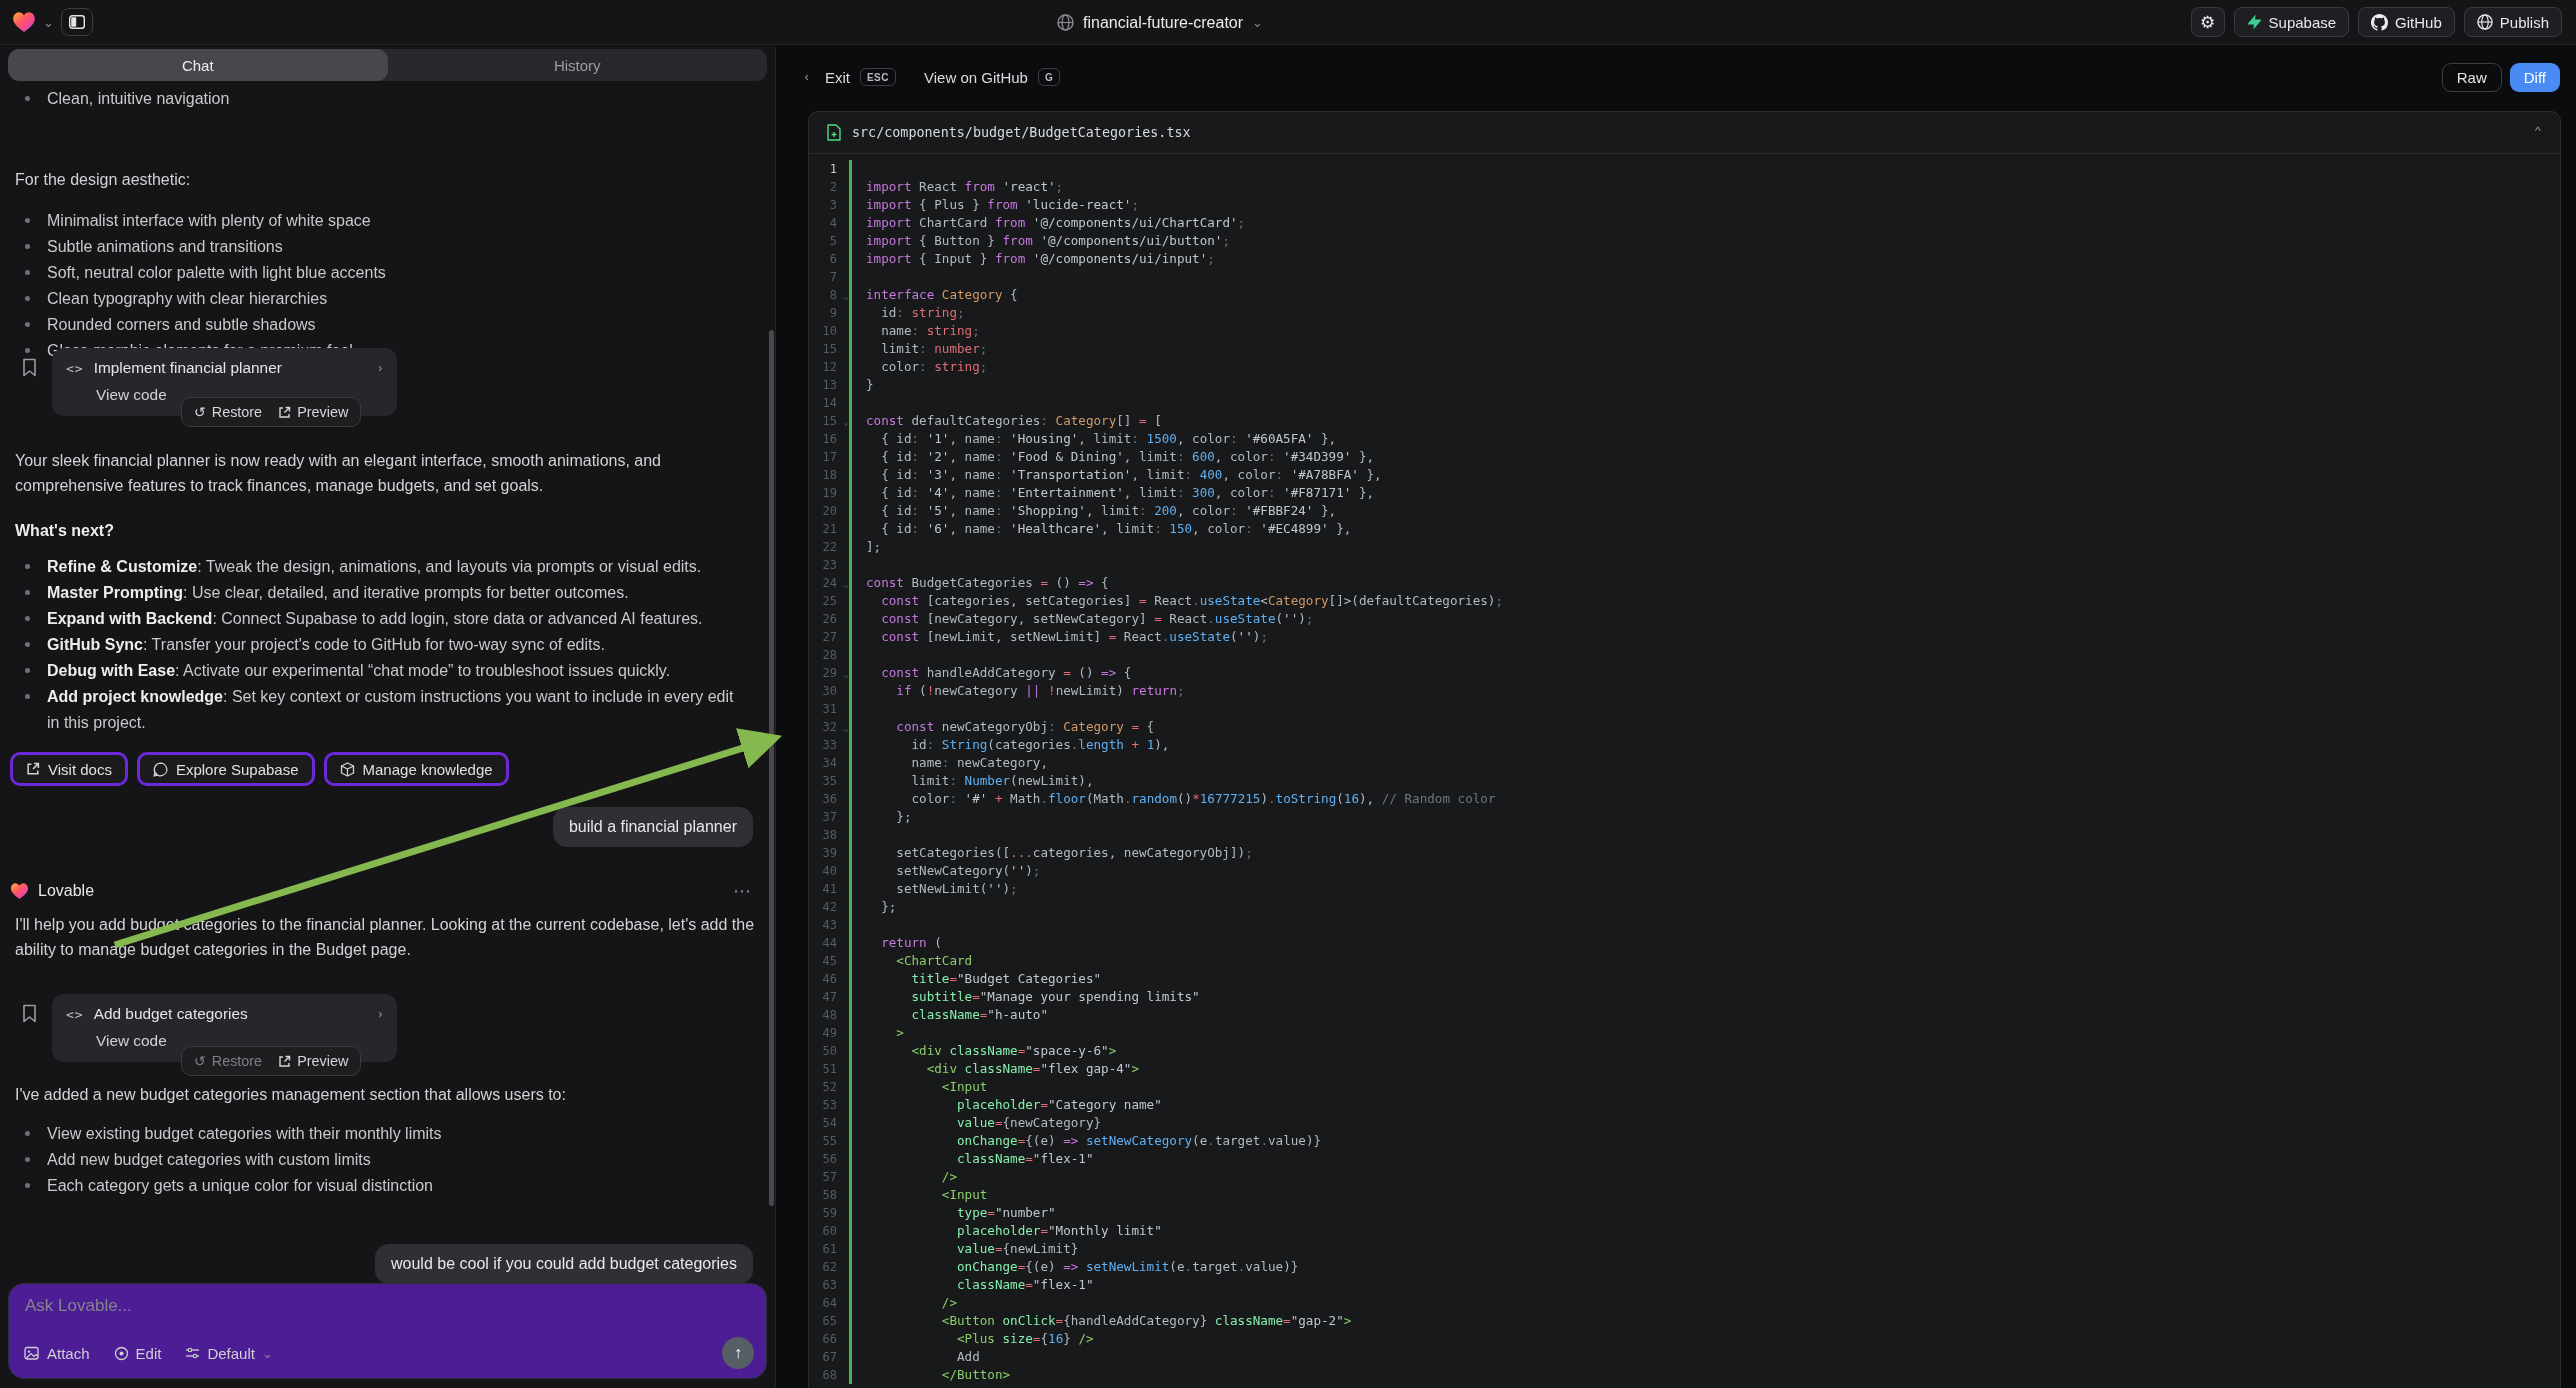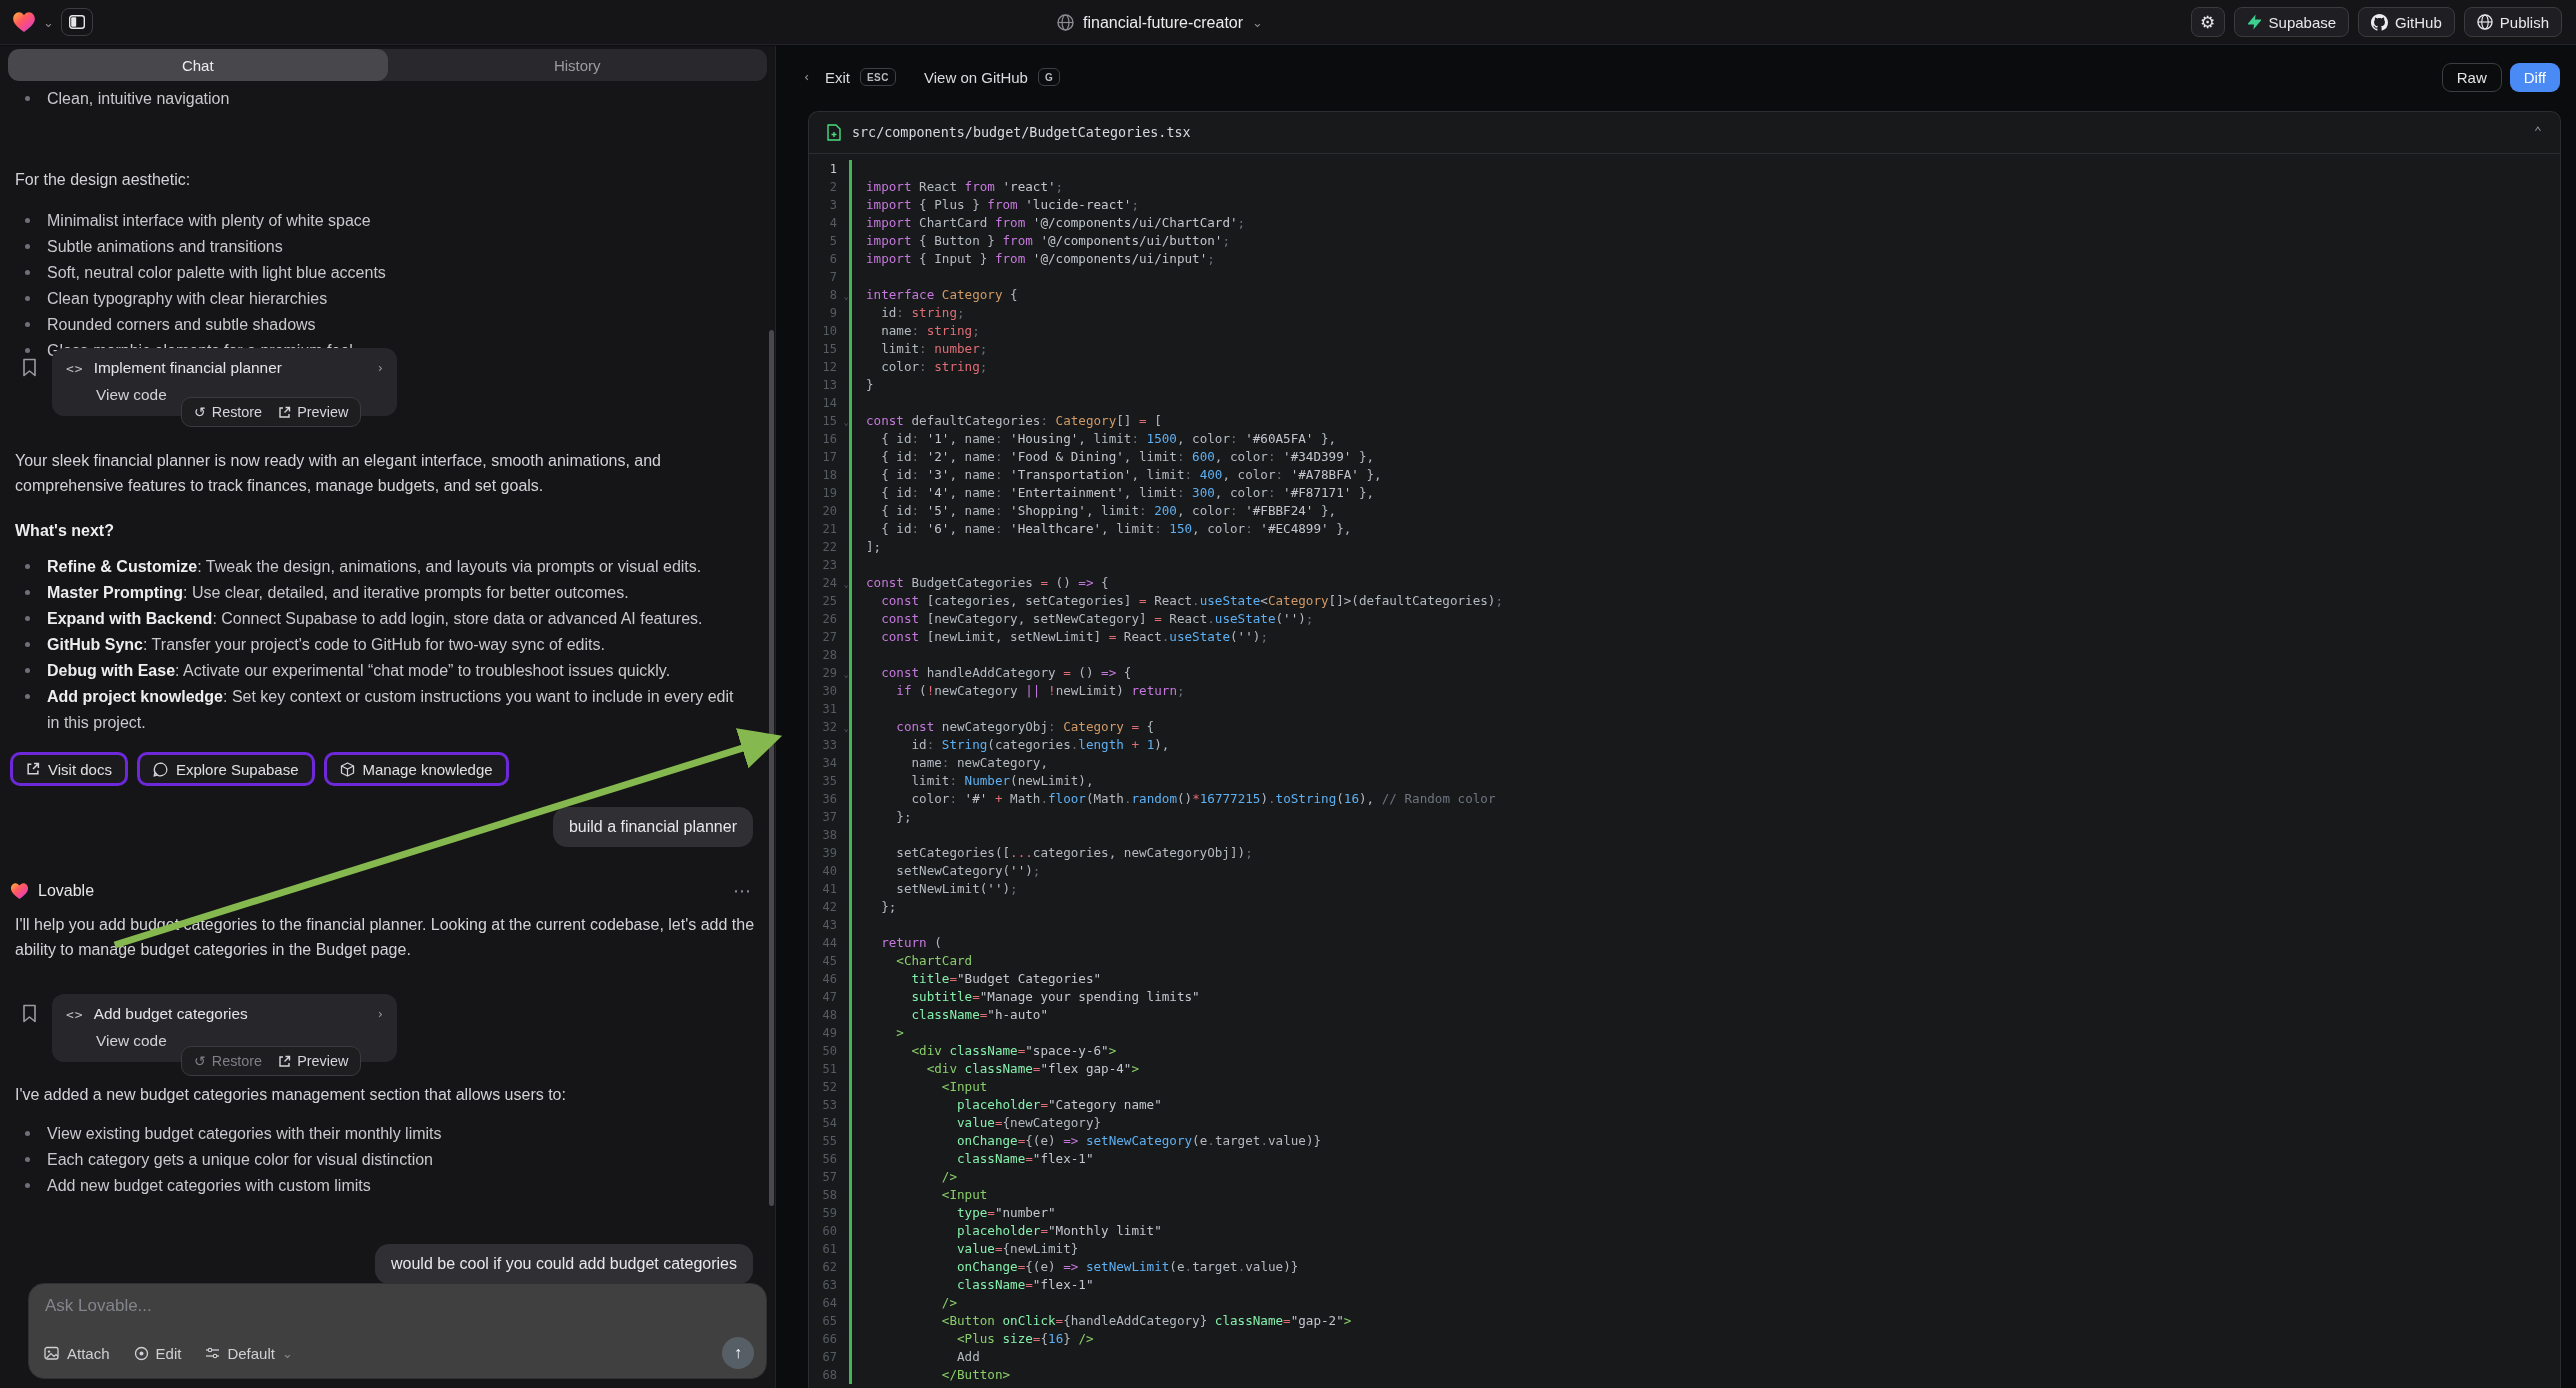--- a/index.html
+++ b/index.html
@@ -65,21 +65,21 @@
     background:#1b1b1e; border:3px solid #6d28d9; border-radius:10px; color:#e0e0e3; font-size:15px; }
 
   .chip { position:absolute; right:22px; background:#2f2f34; border-radius:14px;
     padding:11px 16px; font-size:16px; color:#e8e8ea; white-space:nowrap; }
 
   .lov-hdr { position:absolute; left:10px; right:22px; display:flex; align-items:center; gap:9px;
     color:#e6e6e9; font-size:16px; }
   .lov-hdr .menu { margin-left:auto; color:#8a8a90; font-size:18px; letter-spacing:2px; }
 
   .composer { position:absolute; left:8px; right:8px; bottom:9px; height:96px;
-    background:#404040; border:1px solid #303035; border-radius:16px;margin-left:20px; }
+    background:#4c1d95; border:1px solid #303035; border-radius:16px; }
   .composer input { position:absolute; left:16px; top:12px; right:16px; background:transparent;
     border:none; outline:none; color:#e5e5e8; font-size:17px; font-family:"Liberation Sans",sans-serif; }
   .composer input::placeholder { color:#84848c; }
   .comp-row { position:absolute; left:15px; right:12px; bottom:9px; display:flex; align-items:center; gap:24px;
     color:#cfcfd4; font-size:15px; }
   .comp-item { display:inline-flex; align-items:center; gap:7px; }
   .send-btn { margin-left:auto; width:32px; height:32px; border-radius:50%; background:#565e66;
     color:#fff; display:flex; align-items:center; justify-content:center; font-size:16px; }
   .scroll-thumb { position:absolute; right:1px; top:284px; width:5px; height:876px;
     background:#48484d; border-radius:3px; }
@@ -352,25 +352,25 @@
 
       <div class="para" style="top:1036px">I've added a new budget categories management section that allows users to:</div>
 
       <div class="vlist" style="top:1075px">
           <div class="li">
             <span class="dot"></span>
             <span class="txt">View existing budget categories with their monthly limits</span>
           </div>
           <div class="li">
             <span class="dot"></span>
+            <span class="txt">Add new budget categories with custom limits</span>
+          </div>
+          <div class="li">
+            <span class="dot"></span>
             <span class="txt">Each category gets a unique color for visual distinction</span>
-          </div>
-          <div class="li">
-            <span class="dot"></span>
-            <span class="txt">Add new budget categories with custom limits</span>
           </div>
         </div>
 
       <div class="chip" style="top:1198px">would be cool if you could add budget categories</div>
 
       <div class="composer">
         <input type="text" placeholder="Ask Lovable..." style="">
         <div class="comp-row">
           <span class="comp-item">
             <svg class="icon" width="16" height="15" viewBox="0 0 16 15">

